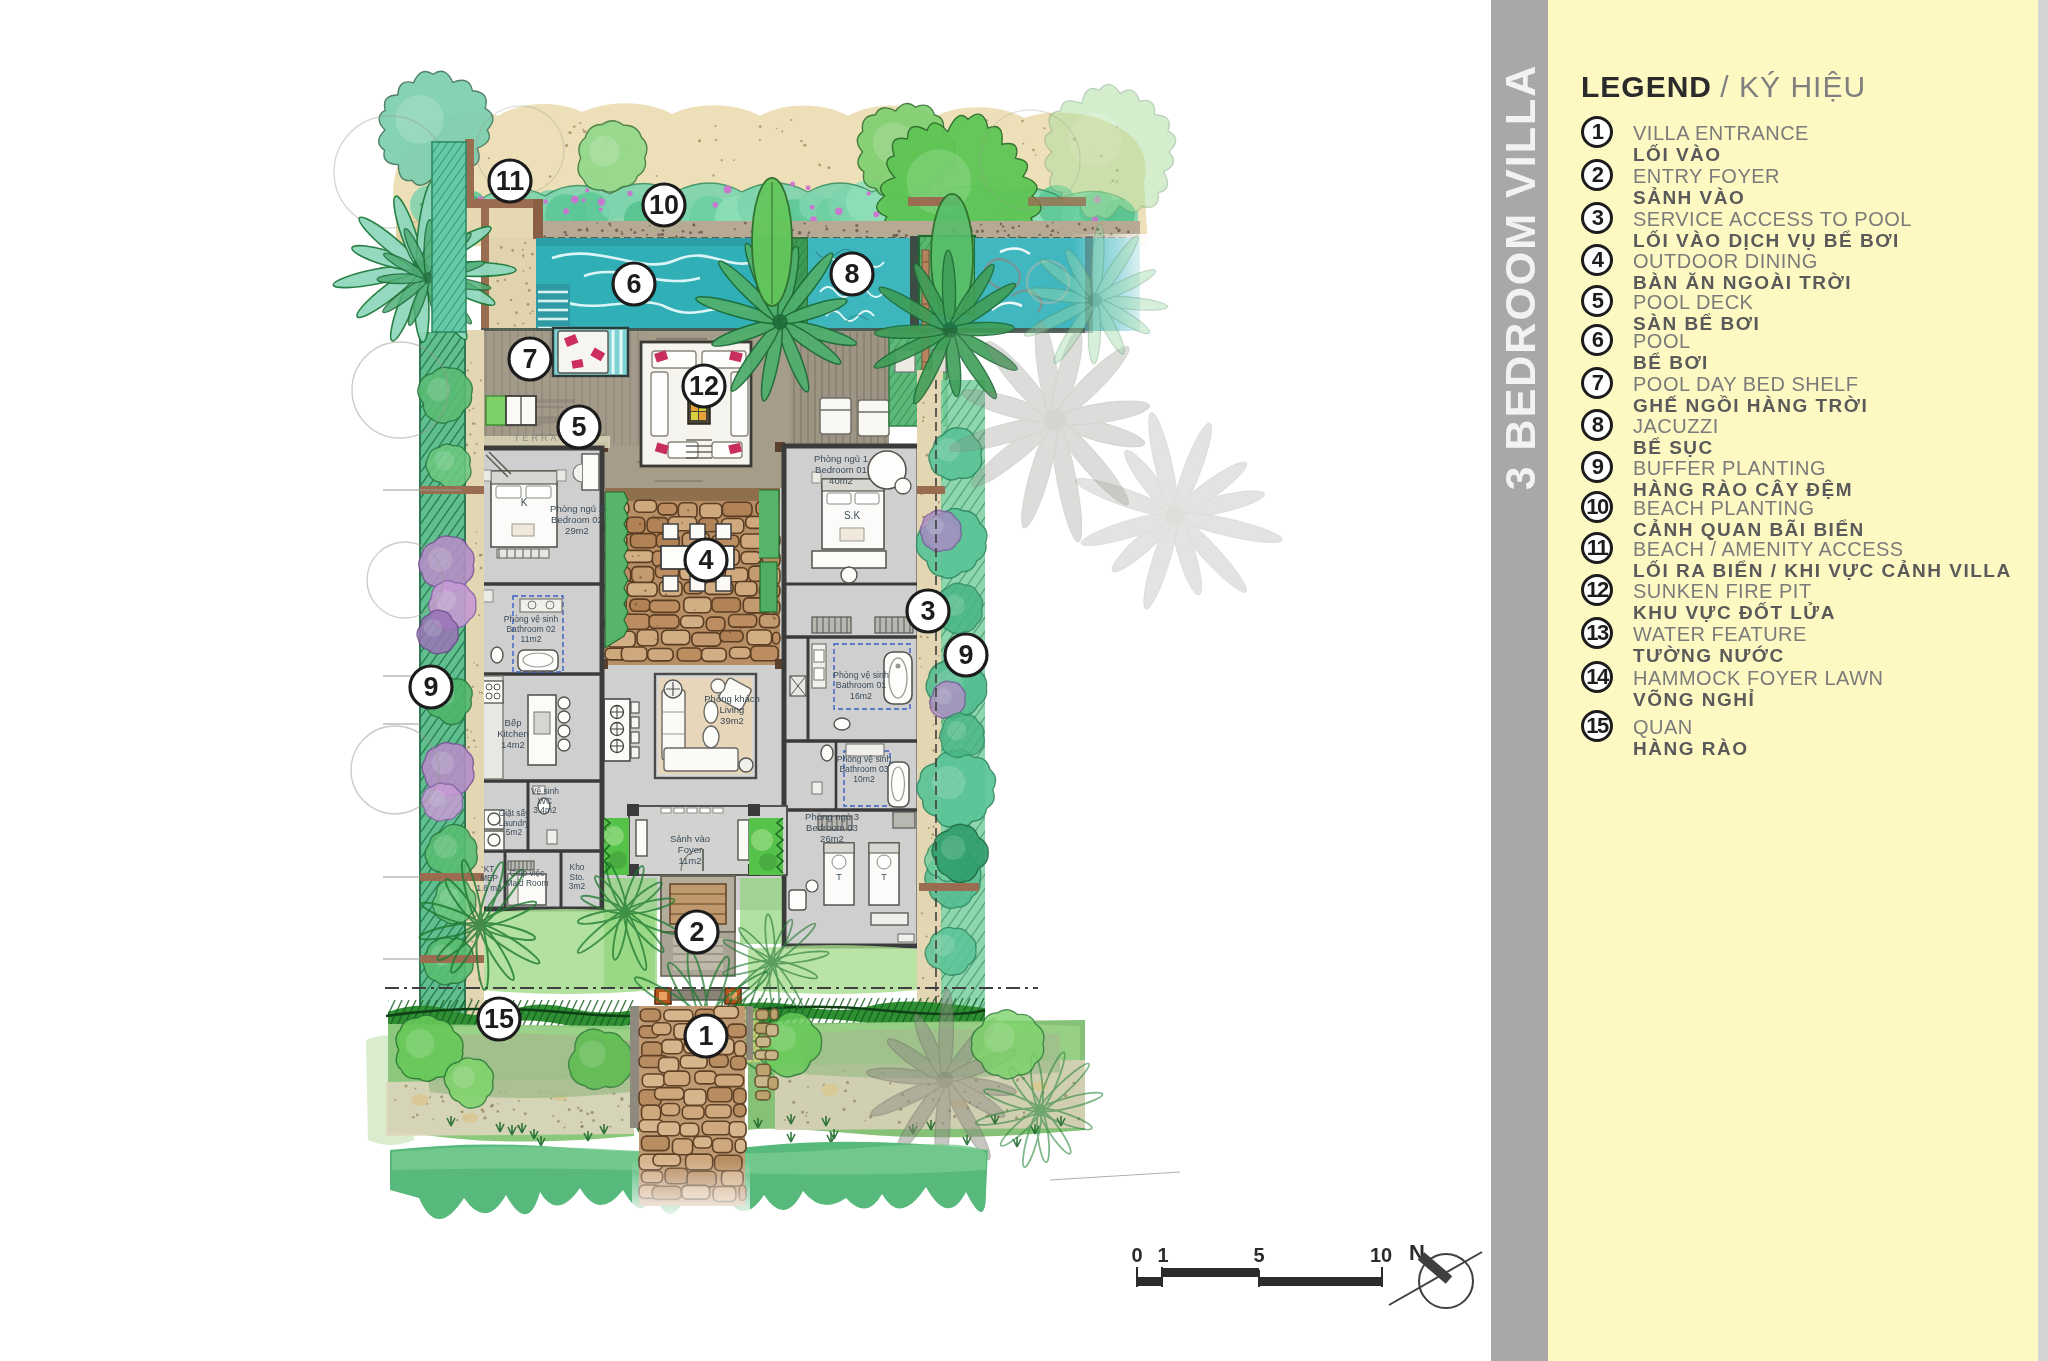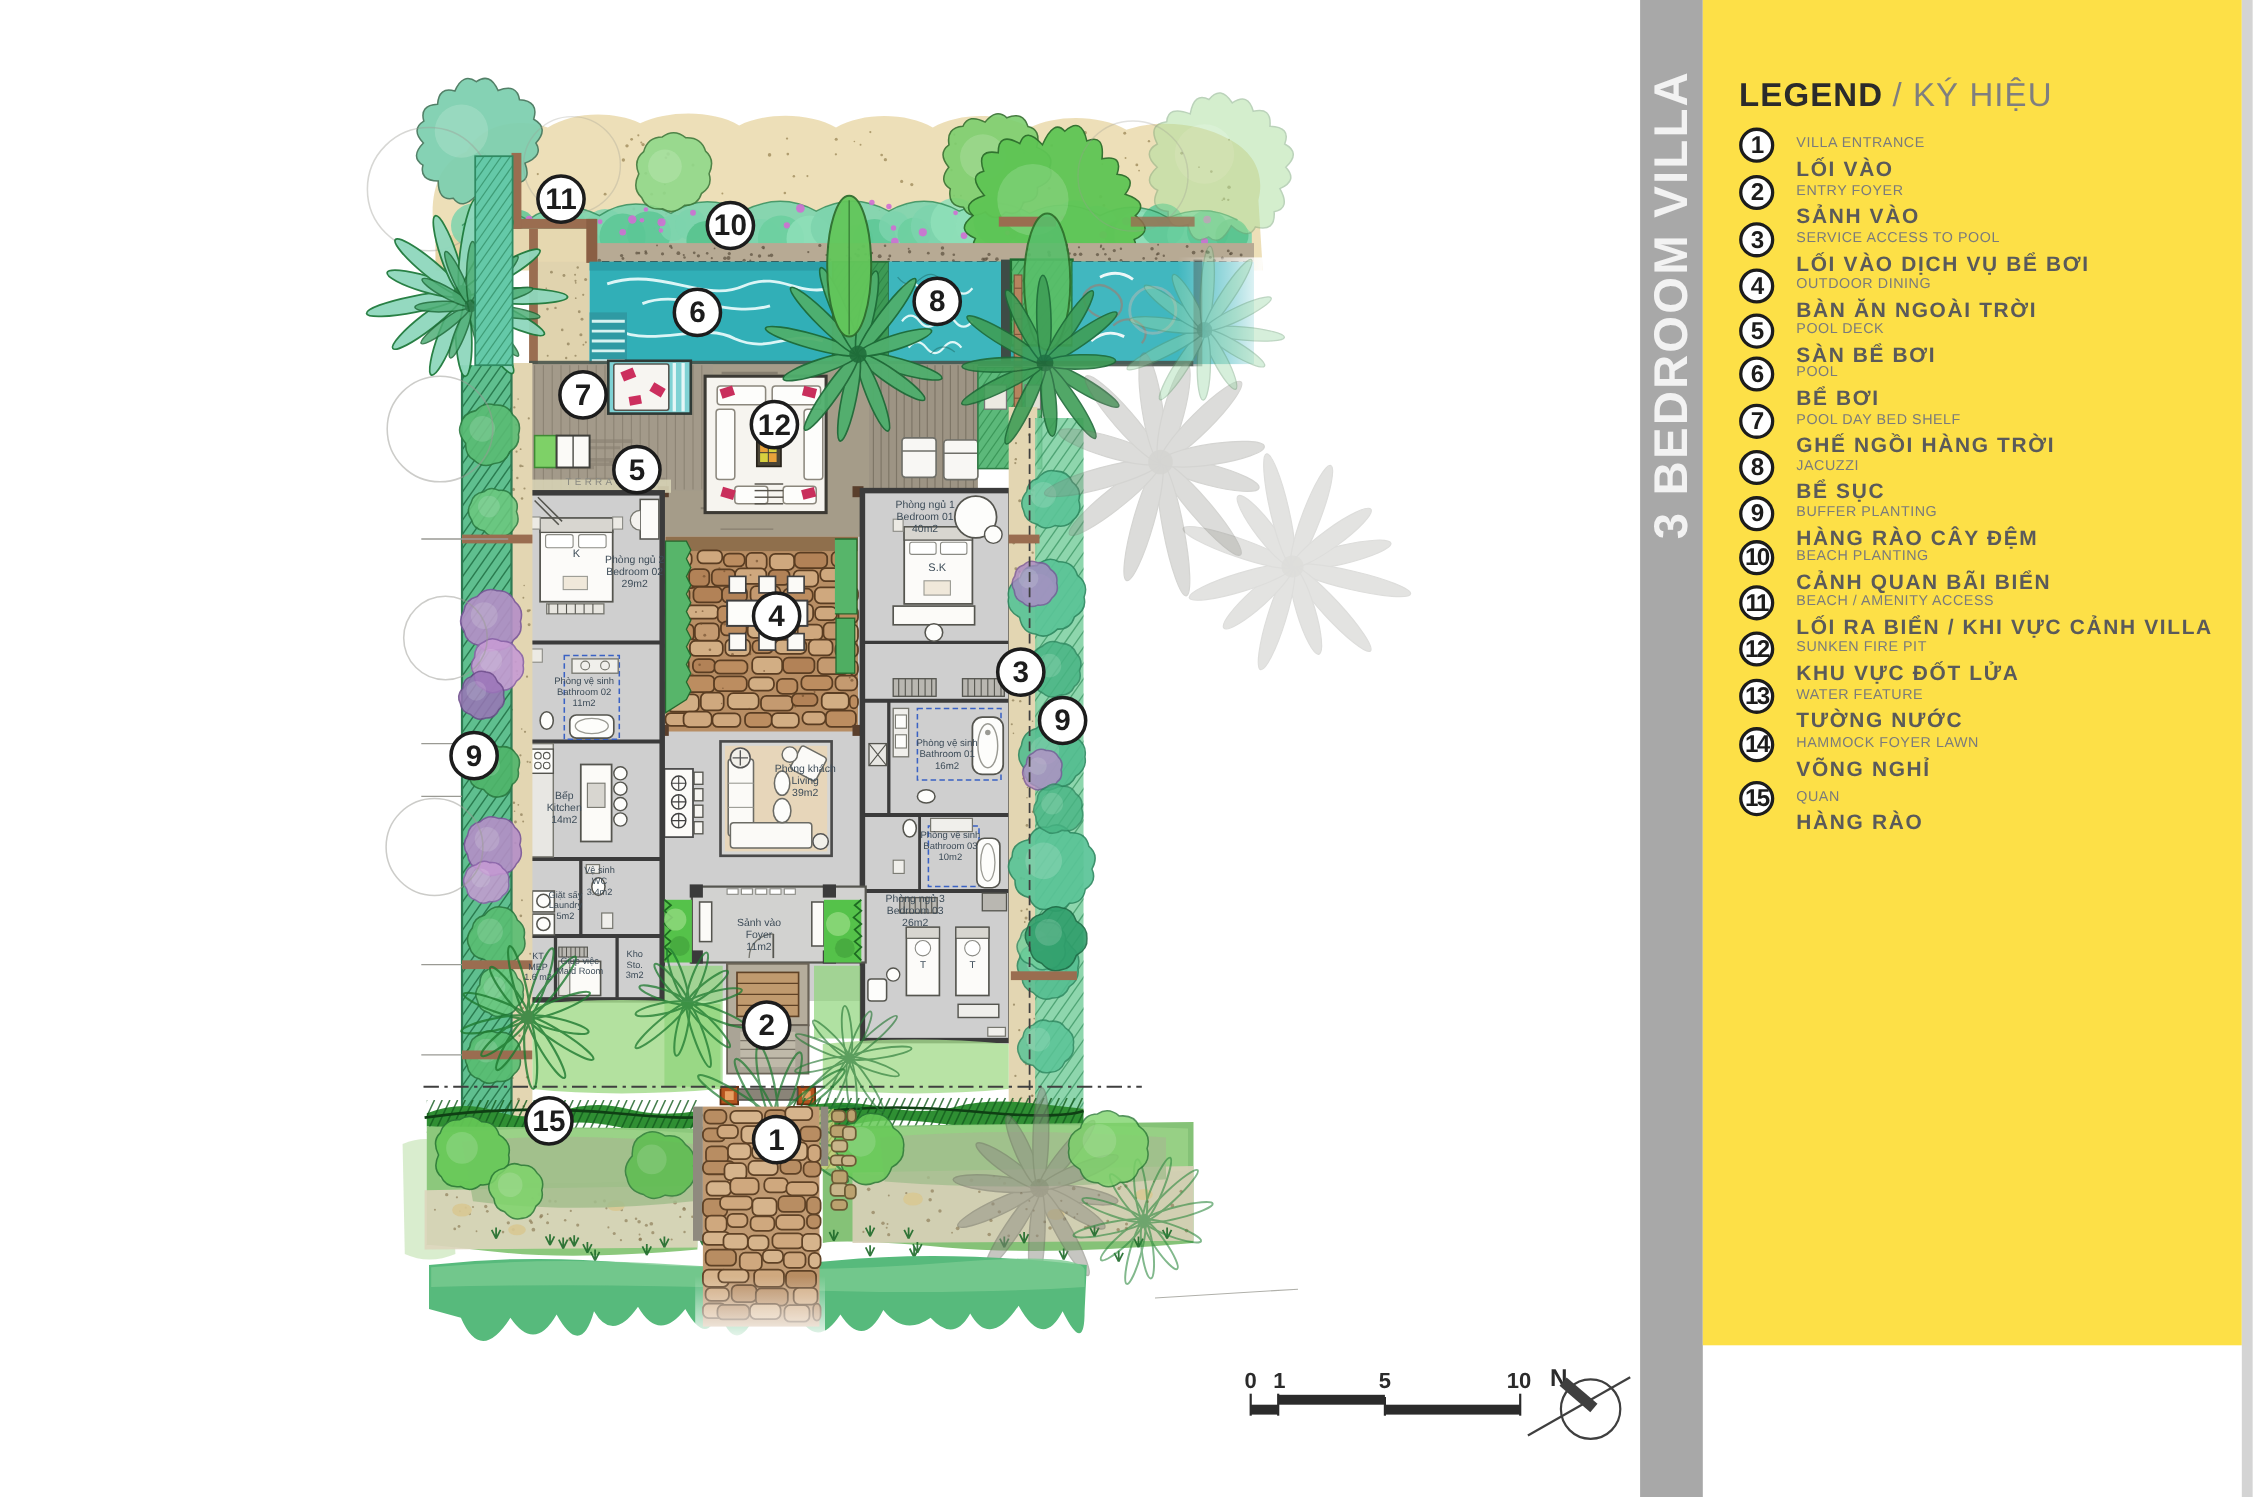--- a/index.html
+++ b/index.html
@@ -2,29 +2,29 @@
 <html><head>
 <meta charset="utf-8">
 <style>
   html,body { margin:0; padding:0; }
   body { width:2048px; height:1361px; background:#ffffff; font-family:"Liberation Sans", sans-serif; position:relative; overflow:hidden; }
   .sheet { position:absolute; left:0; top:0; width:2048px; height:1361px; }
   .planwrap { position:absolute; left:0; top:0; width:1490px; height:1361px; }
   .sidebar { position:absolute; left:1491px; top:0; width:57px; height:1361px; background:#a8a8a8; }
   .sidebar span { position:absolute; left:50%; top:277px; transform:translate(-50%,-50%) rotate(-90deg); transform-origin:center;
       white-space:nowrap; color:#f2f2f2; font-weight:bold; font-size:43px; letter-spacing:2px; }
-  .legendpanel { position:absolute; left:1548px; top:0; width:490px; height:1223px; background:#fde047; }
+  .legendpanel { position:absolute; left:1548px; top:0; width:490px; height:1361px; background:#fef9c3; }
   .edgestrip { position:absolute; left:2038px; top:0; width:10px; height:1361px; background:#d4d4d4; }
   .ltitle { position:absolute; left:33px; top:70px; font-size:30px; color:#2b2b2b; white-space:nowrap; }
   .ltitle b { font-weight:bold; letter-spacing:1px; }
   .ltitle span { color:#7f7f7f; letter-spacing:1px; }
   .lnum { position:absolute; left:33px; width:32px; height:32px; border:3px solid #1c1c1c; border-radius:50%;
       background:#fff; text-align:center; box-sizing:border-box; }
   .lnum span { font-weight:bold; font-size:22px; color:#1c1c1c; line-height:26px; letter-spacing:-1.5px; }
-  .len { position:absolute; left:85px; font-size:13px; color:#7b7b7b; letter-spacing:0.5px; white-space:nowrap; }
+  .len { position:absolute; left:85px; font-size:20px; color:#7b7b7b; letter-spacing:0.5px; white-space:nowrap; }
   .lvn { position:absolute; left:85px; font-size:19px; font-weight:bold; color:#5a5a5a; letter-spacing:1.5px; white-space:nowrap; }
 </style>
 </head>
 <body>
 <div class="sheet">
 
   <div class="planwrap">
     <svg width="1490" height="1361" viewBox="0 0 1490 1361" xmlns="http://www.w3.org/2000/svg" font-family="Liberation Sans, sans-serif">
 
 <g>

